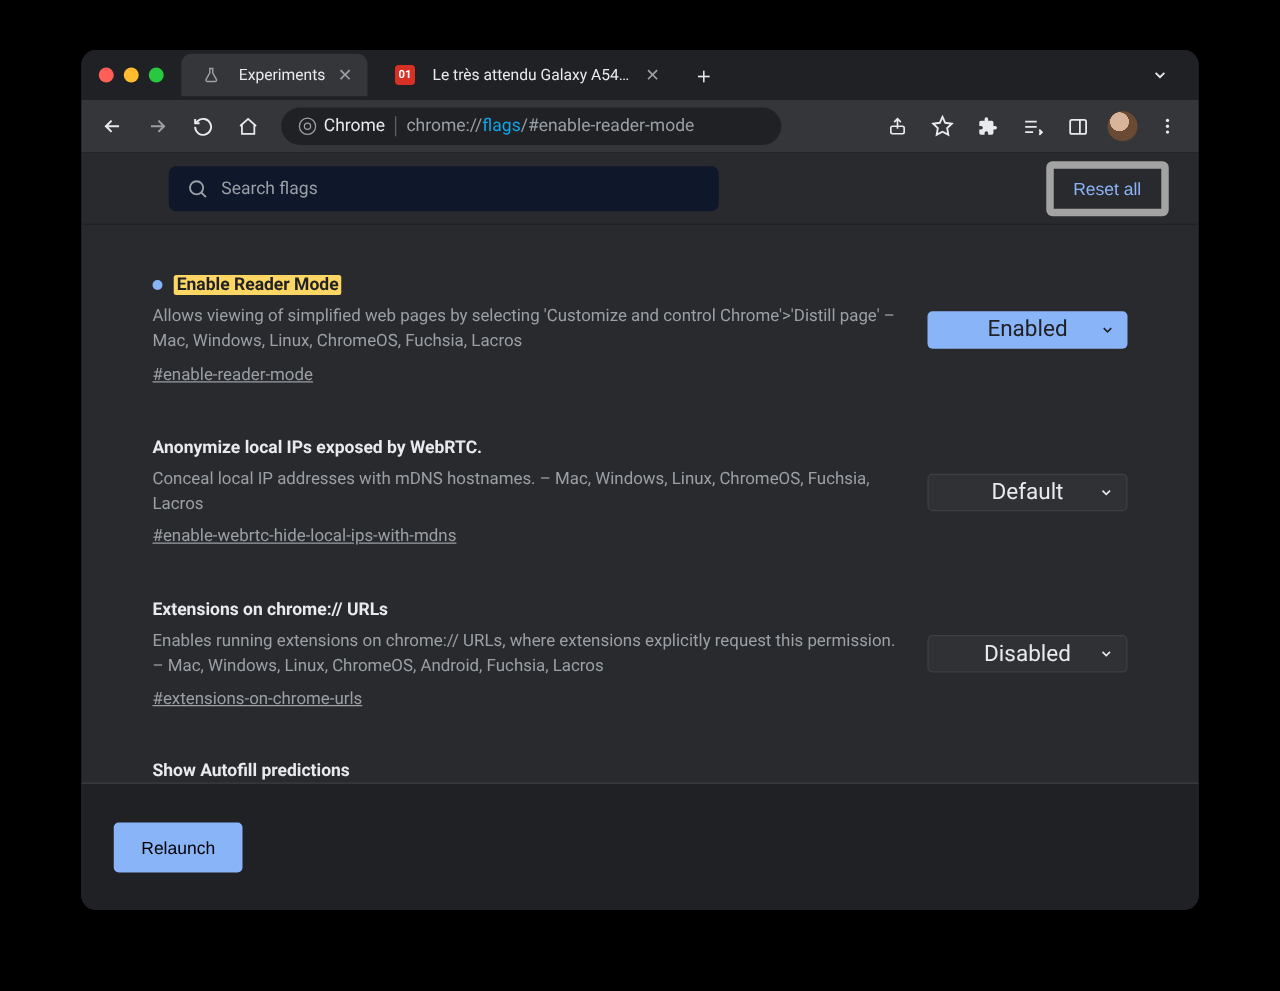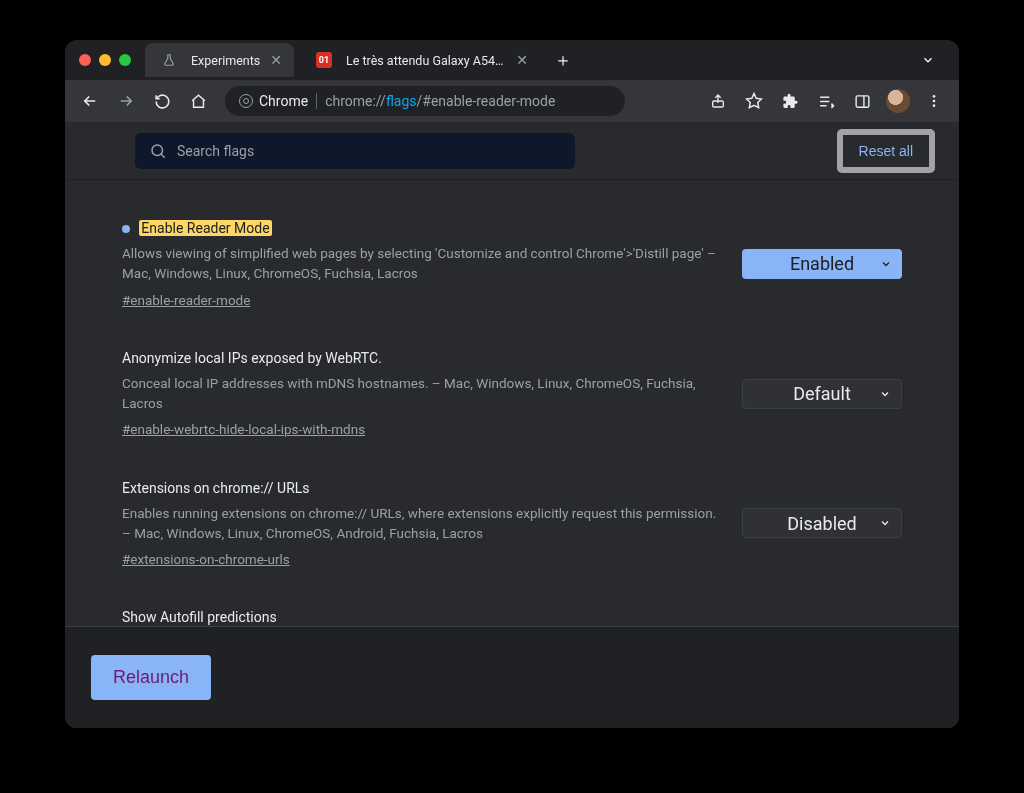--- a/index.html
+++ b/index.html
@@ -117,21 +117,21 @@
     background:#292a2d;
     height: calc(100% - 58px);
   }
   .flags-inner{
     max-width: 780px; margin: 0 auto;
   }
   .flag-row{
     display:flex; gap:22px; padding: 14px 0 24px 0;
   }
   .flag-text{ flex:1; color:#e8eaed; font-size:13.5px; line-height:1.5;}
-  .flag-title{font-weight:400;font-size:14px;}
+  .flag-title{font-weight:700;font-size:14px;}
   .flag-row.highlighted .flag-title{
     background:#fdd663;color:#202124;padding:0 2px;border-radius:2px;
   }
   .flag-row .modified-dot{
     display:inline-block;width:8px;height:8px;border-radius:50%;background:#8ab4f8;margin-right:6px;vertical-align:middle;
   }
   .flag-desc{color:#9aa0a6;margin-top:4px;}
   .flag-hash{color:#9aa0a6;text-decoration:underline;margin-top:6px;display:inline-block;}
   .flag-select{
     width:160px;height:30px;border-radius:4px;font-size:18px;
@@ -140,21 +140,21 @@
   }
   .flag-select .chev{position:absolute;right:10px;}
   .sel-enabled{background:#8ab4f8;color:#202124;}
   .sel-default,.sel-disabled{background:#303134;color:#e8eaed;border:1px solid #3c4043;}
   .relaunch-bar{
     position:absolute;left:0;right:0;bottom:0;height:102px;background:#202124;
     display:flex;align-items:center;justify-content:space-between;padding:0 26px;
     border-top:1px solid #3c4043;
   }
   .relaunch-bar .msg{color:#e8eaed;font-size:15px;}
-  .relaunch-btn{background:#8ab4f8;color:#701a75;border:none;border-radius:4px;padding:12px 22px;font-size:18px;font-weight:500;cursor:pointer;}
+  .relaunch-btn{background:#8ab4f8;color:#000000;border:none;border-radius:4px;padding:12px 22px;font-size:14px;font-weight:500;cursor:pointer;}
   svg{display:block;}
 </style>
 </head>
 <body>
 
 <div class="window">
 
   <div class="tab-strip">
     <div class="traffic">
       <div class="tl r"></div>

